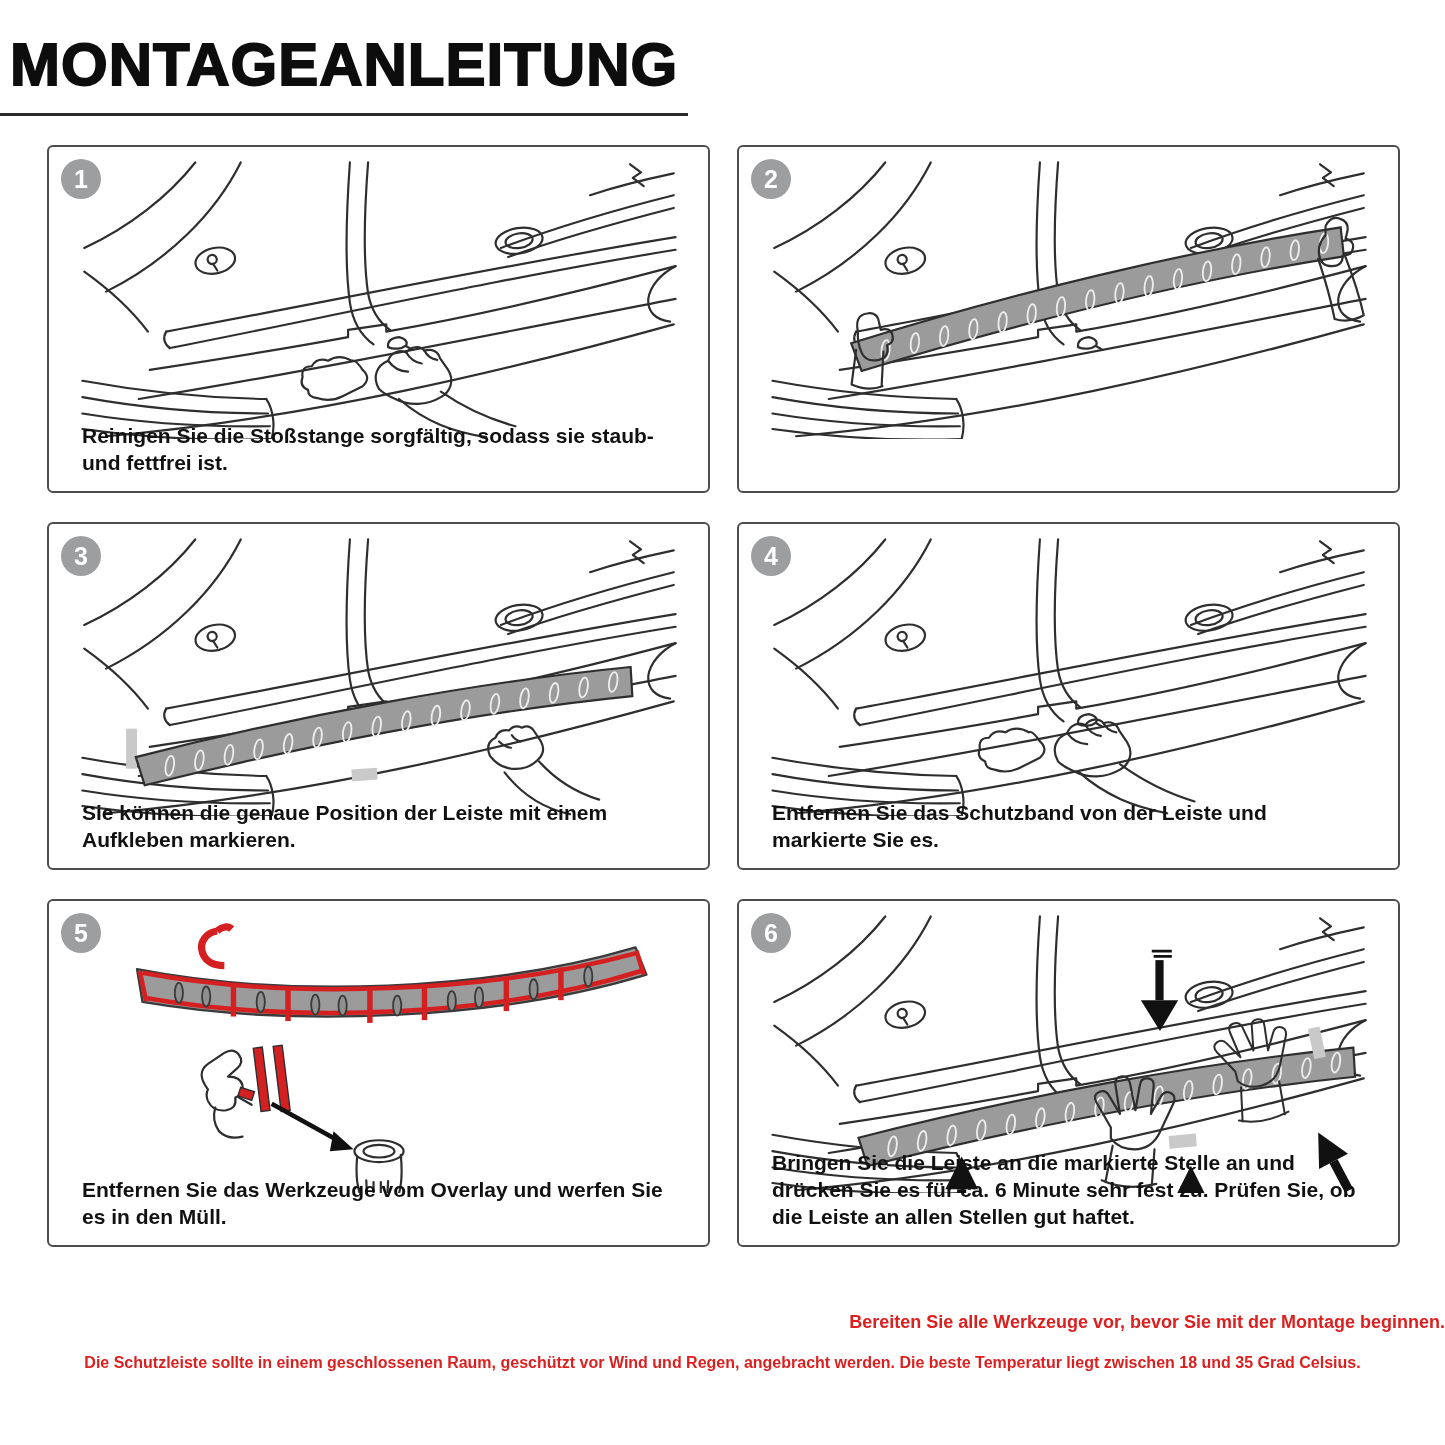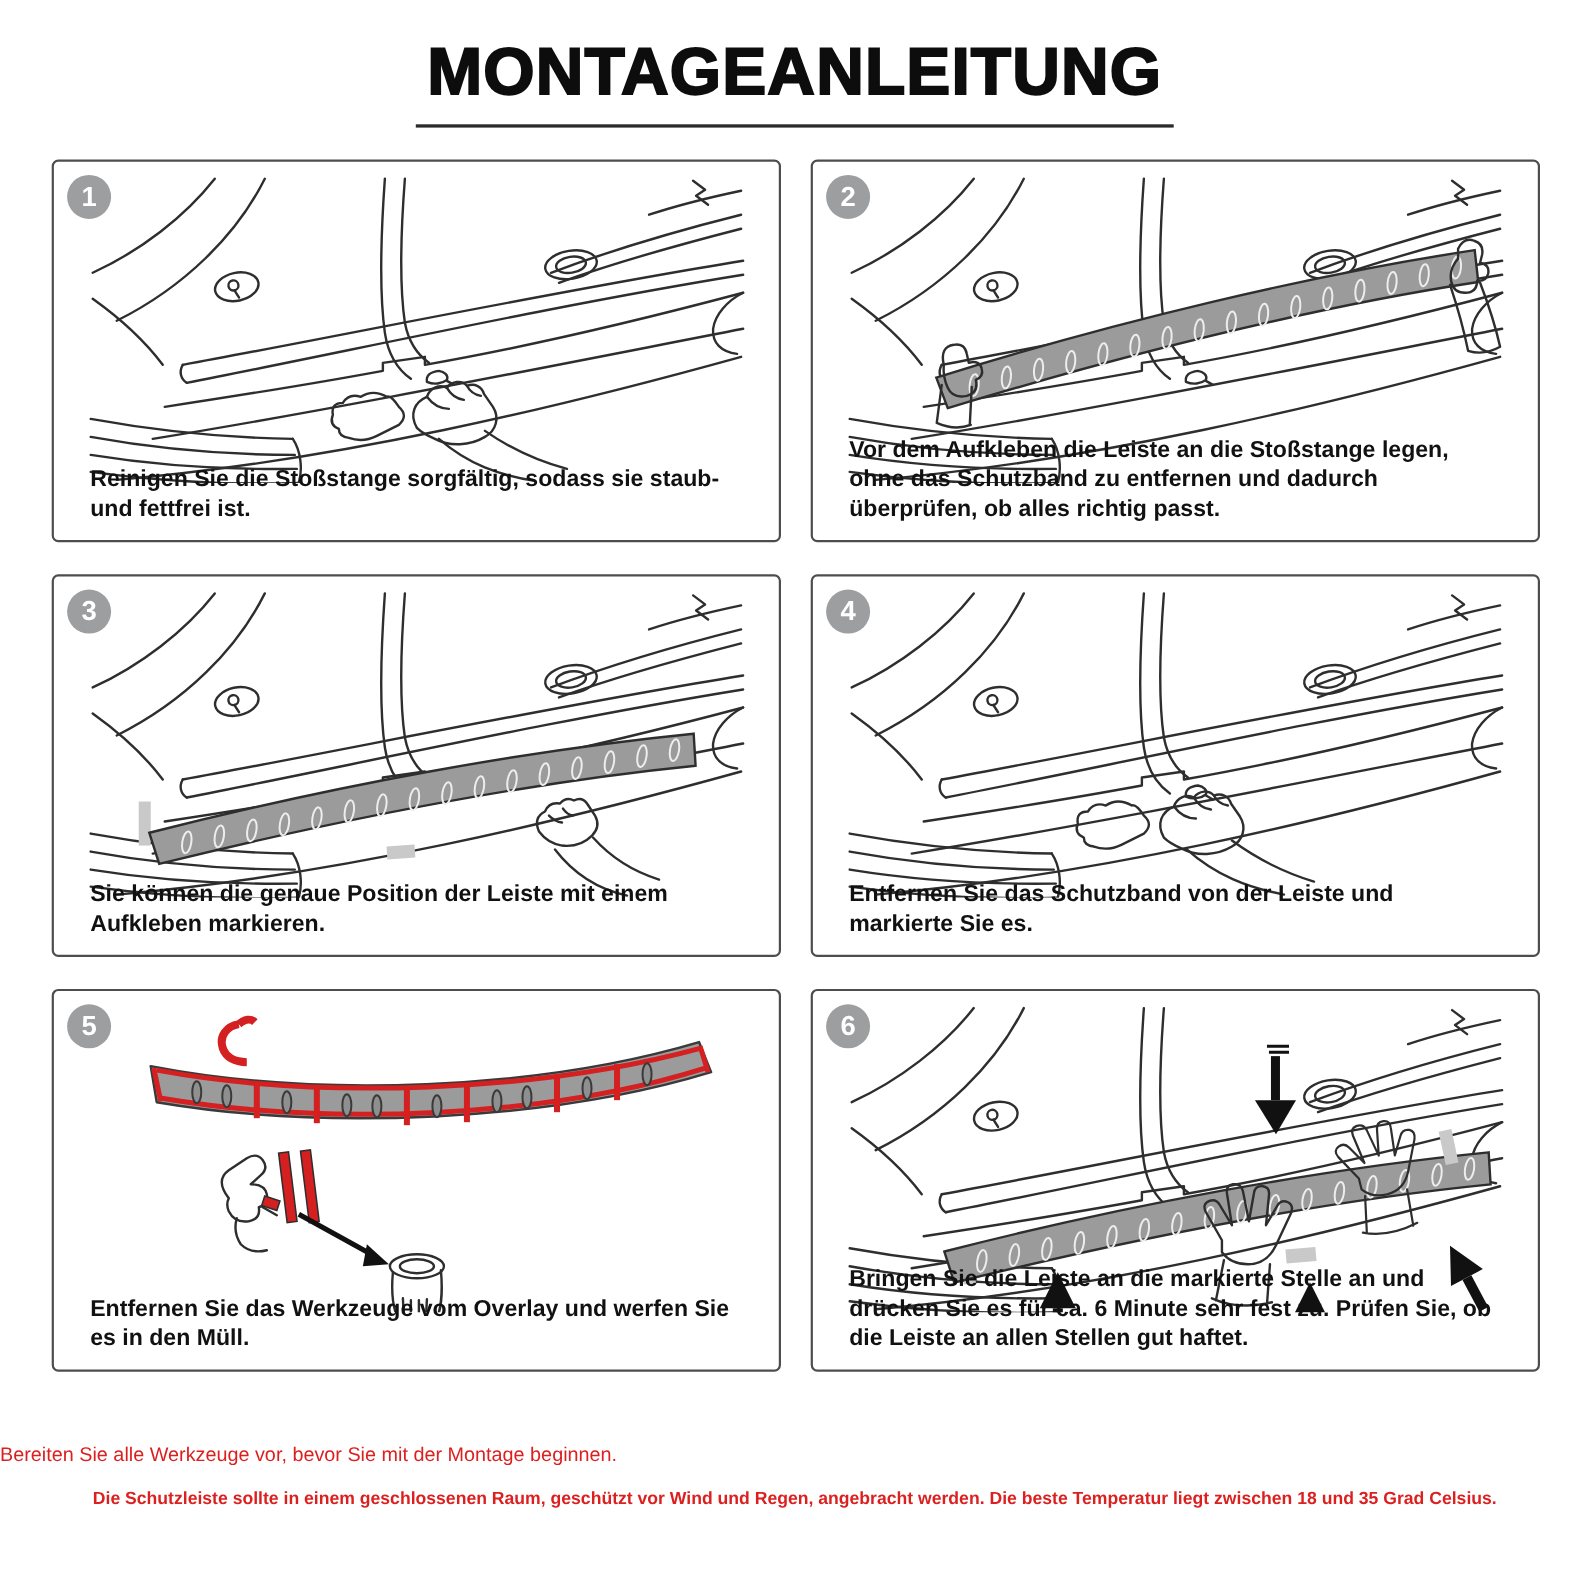--- a/index.html
+++ b/index.html
@@ -1,34 +1,34 @@
 <!DOCTYPE html>
 <html><head>
 <meta charset="utf-8">
 <style>
   html,body{margin:0;padding:0;background:#fff;}
   #page{position:relative;width:1445px;height:1445px;background:#fff;
         font-family:"Liberation Sans","DejaVu Sans",sans-serif;overflow:hidden;}
-  .title-wrap{position:absolute;top:30px;left:0;width:100%;text-align:center;}
+  .title-wrap{position:absolute;top:30px;left:0;width:100%;}
   .title{display:inline-block;font-size:60px;font-weight:bold;letter-spacing:1px;
          color:#0d0d0d;-webkit-text-stroke:1.8px #0d0d0d;
          border-bottom:3px solid #2b2b2b;padding:0 10px 14px 10px;}
   .panel{position:absolute;width:663px;height:348px;border:2px solid #4d4d4d;
          border-radius:6px;background:#fff;box-sizing:border-box;}
   .p1{left:47px;top:145px;} .p2{left:737px;top:145px;}
   .p3{left:47px;top:522px;} .p4{left:737px;top:522px;}
   .p5{left:47px;top:899px;} .p6{left:737px;top:899px;}
   .badge{position:absolute;left:12px;top:12px;width:40px;height:40px;border-radius:50%;
          background:#9c9ea0;color:#fff;font-size:25px;font-weight:bold;
          display:flex;align-items:center;justify-content:center;}
   .art{position:absolute;left:24px;top:10px;}
   .caption{position:absolute;left:33px;bottom:14px;width:592px;
            font-size:21px;font-weight:bold;color:#111;line-height:1.28;}
-  .footer1{position:absolute;top:1312px;left:0;width:100%;text-align:left;
-           color:#dc1f1f;font-size:18px;font-weight:normal;}
+  .footer1{position:absolute;top:1312px;left:0;width:100%;text-align:right;
+           color:#dc1f1f;font-size:18px;font-weight:bold;}
   .footer2{position:absolute;top:1352px;left:50%;transform:translateX(-50%);
            width:1290px;text-align:center;color:#dc1f1f;font-size:16px;
            font-weight:bold;line-height:1.35;}
   svg .ln{stroke:#2e2e2e;stroke-width:2.4;fill:none;stroke-linecap:round;stroke-linejoin:round;}
 </style>
 </head>
 <body>
 
 <svg width="0" height="0" style="position:absolute">
   <defs>
@@ -121,21 +121,20 @@
         </g>
       <g>
         <path fill="#fff" class="ln" d="M98,192 q-4,-18 10,-20 q11,-2 13,9 l2,9 q11,-3 13,6 q2,8 -6,11 q3,13 -9,16 q-14,3 -19,-8 q-5,-11 -4,-23 z"></path>
         <path class="ln" d="M96,212 l-5,38 M126,214 l-2,38 M91,250 q18,8 34,2"></path>
       </g>
       <g>
         <path fill="#fff" class="ln" d="M612,76 q6,-12 16,-8 q10,3 8,14 l-2,8 q10,2 8,11 q-2,8 -11,7 q0,12 -12,12 q-12,0 -14,-12 q-2,-12 7,-22 z"></path>
         <path class="ln" d="M604,112 C612,136 618,158 622,178 M634,110 C644,136 650,156 654,174 M622,178 q16,5 32,-4"></path>
       </g>
     </svg>
-    <div class="caption">Vor dem Aufkleben die Leiste an die Stoßstange legen, ohne das Schutzband zu entfernen und dadurch überprüfen, ob alles richtig passt.</div>
   </div>
 
   <div class="panel p3">
     <div class="badge">3</div>
     <svg class="art" width="612" height="282" viewBox="0 0 660 310">
       <use href="#car"></use>
       <rect x="52" y="214" width="12" height="44" fill="#c9c9c9"></rect>
       <g transform="translate(54,208) rotate(-7)">
           <use href="#strip"></use>
         </g>

